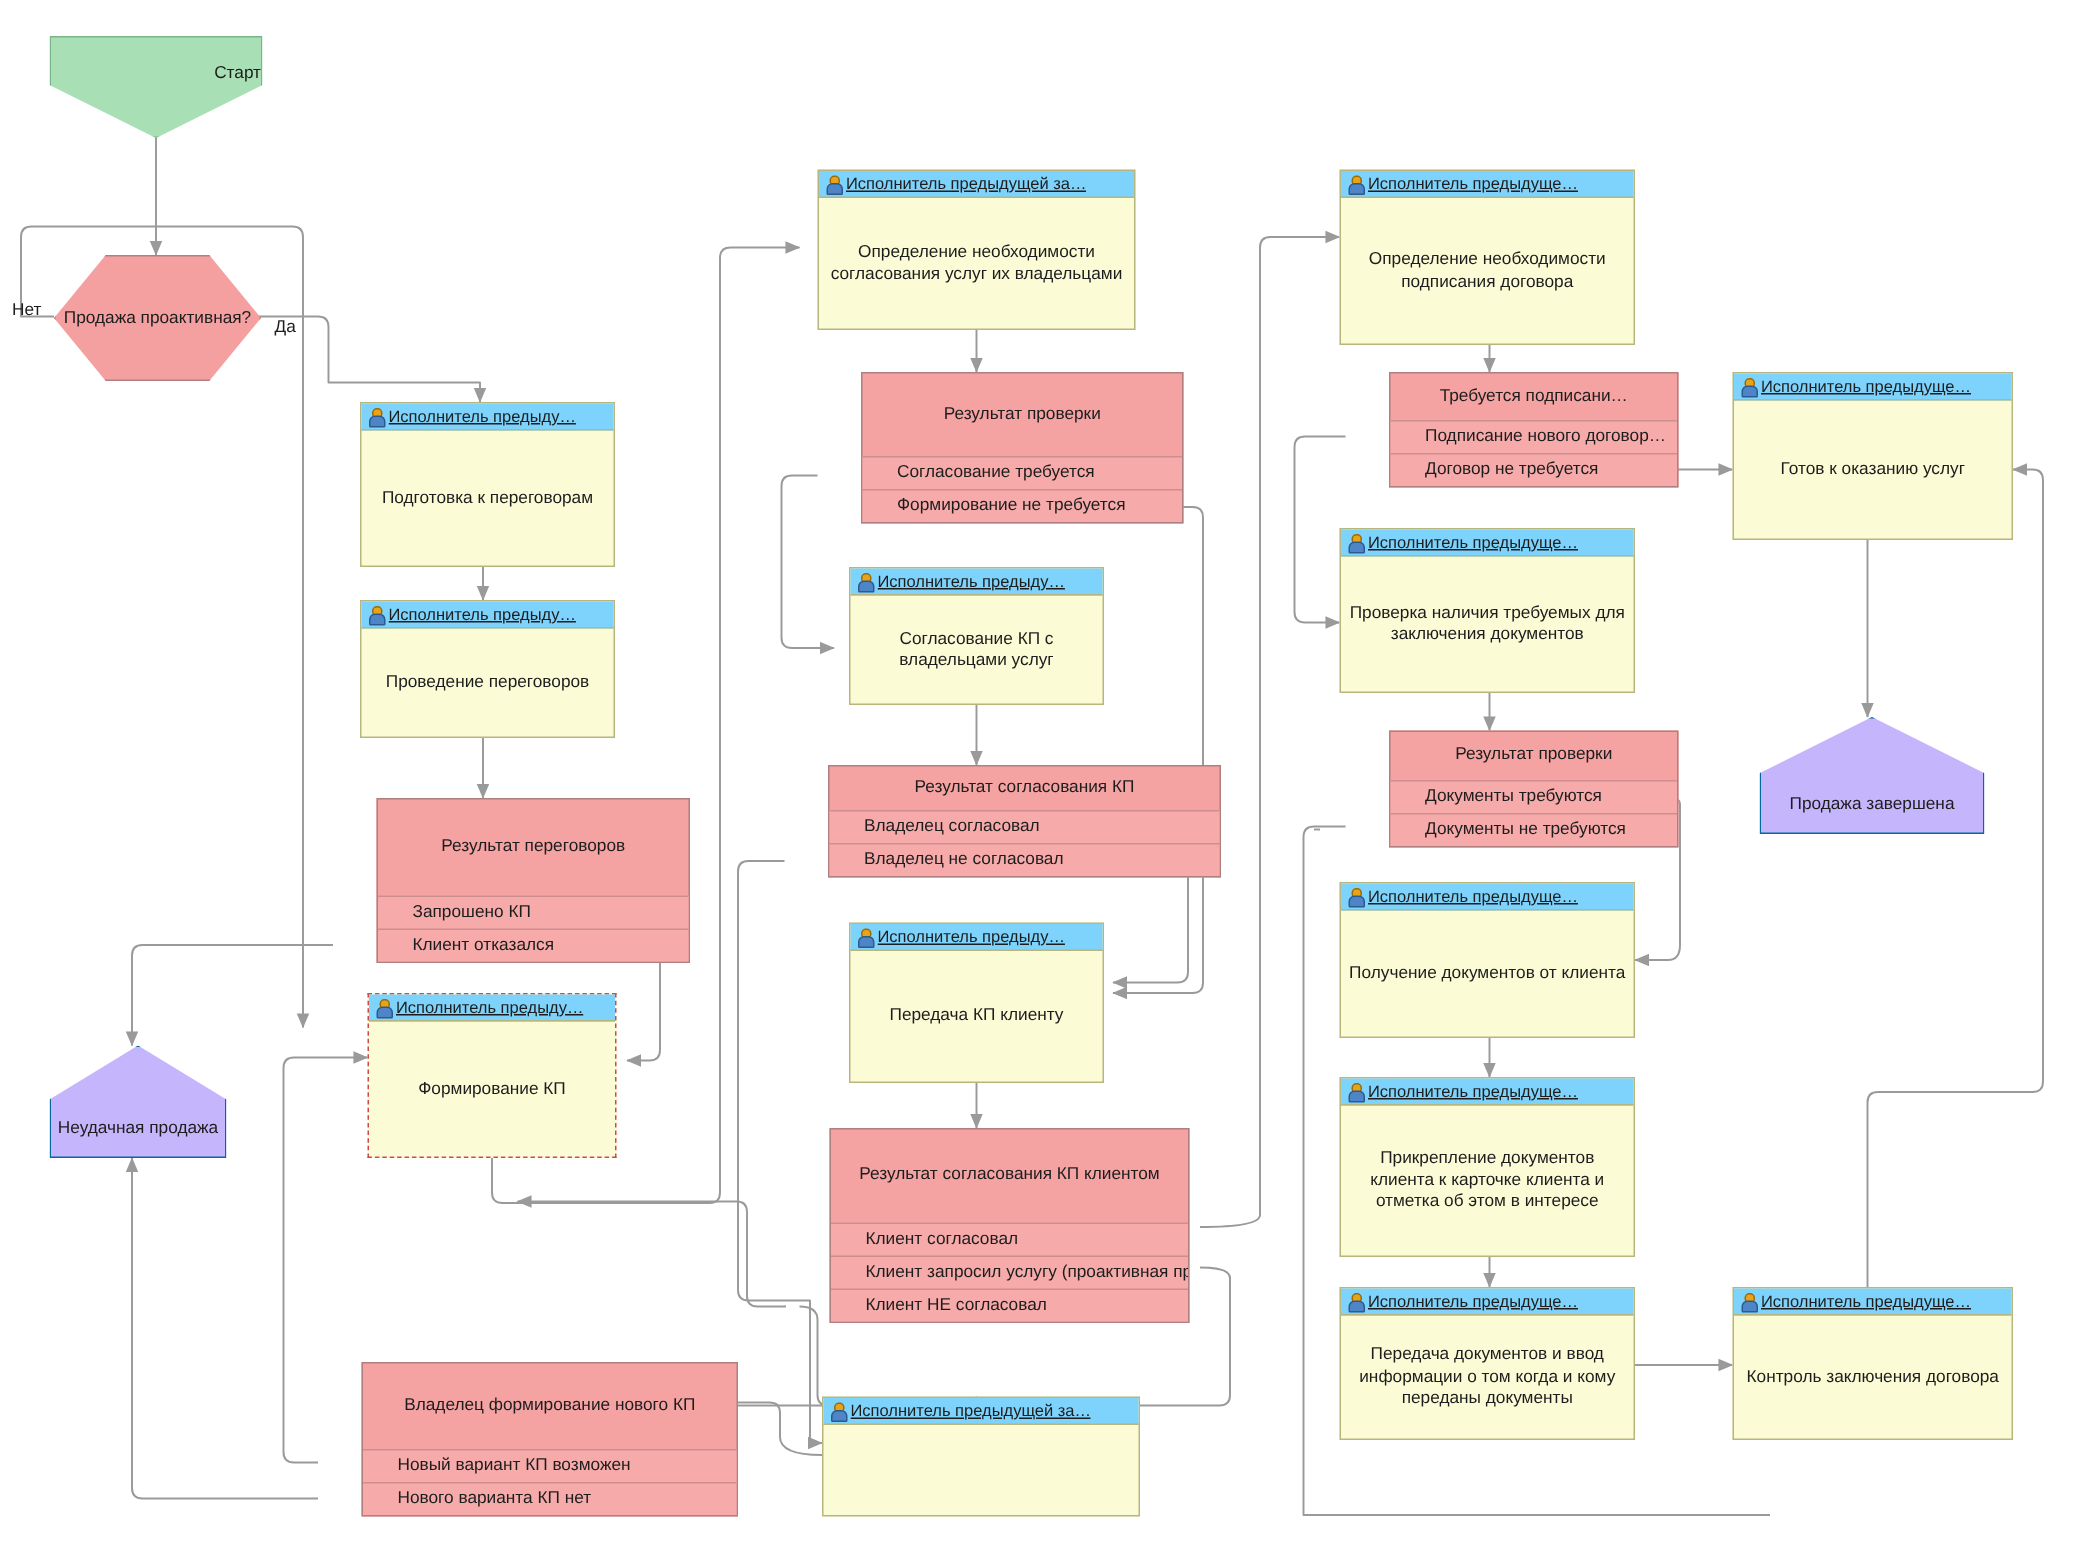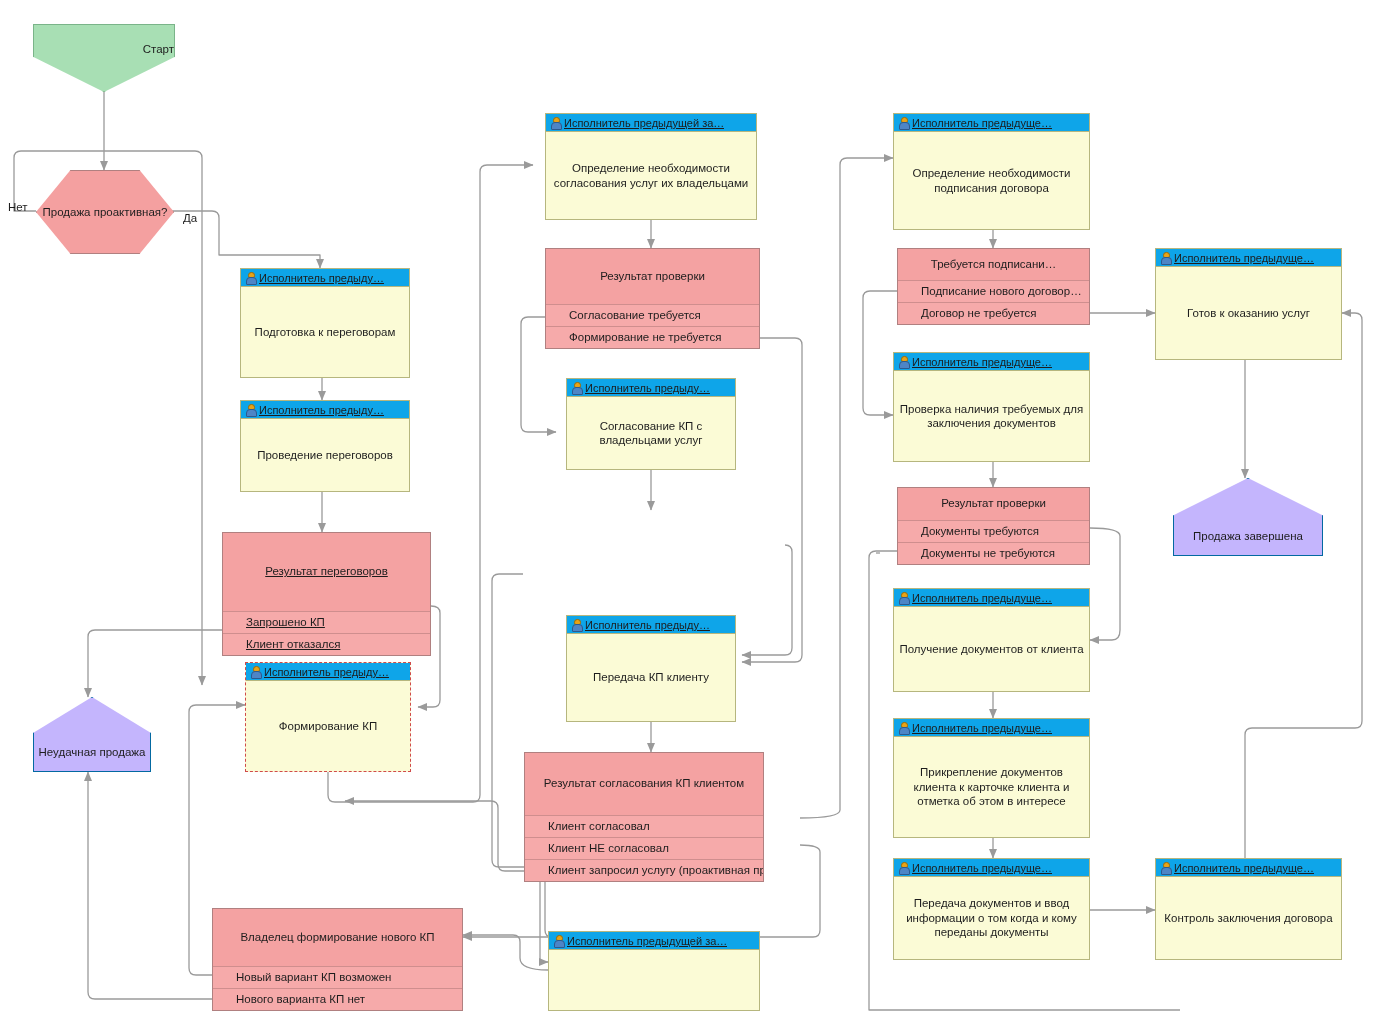--- a/index.html
+++ b/index.html
@@ -45,21 +45,21 @@
     border: 1px dashed #d04a4a;
   }
   .task .hdr {
     height: 17px;
     flex: 0 0 17px;
     border-bottom: 1px solid #b6b67e;
     display: flex;
     align-items: center;
     gap: 3px;
     padding-left: 4px;
-    background: #0ea5e9;
+    background: #7dd3fc;
     overflow: hidden;
     white-space: nowrap;
   }
   .task.dashed .hdr { border-bottom: 1px solid #b6b67e; }
   .task .hdr .lbl {
     font-size: 11px;
     color: #1d1d1d;
     text-decoration: underline;
     overflow: hidden;
     white-space: nowrap;
@@ -98,20 +98,21 @@
     border: 0.5px solid #2c5a8e;
     border-radius: 4px 4px 1px 1px;
   }
 
   
   .result {
     background: #f4a2a2;
     border: 1px solid #b08080;
     display: flex;
     flex-direction: column;
+    margin-left: 29px;
   }
   .result .rtitle {
     flex: 1 1 auto;
     display: flex;
     align-items: center;
     justify-content: center;
     text-align: center;
     padding: 2px 6px;
     line-height: 1.2;
     overflow: hidden;
@@ -293,21 +294,21 @@
     <div class="hdr">
       <span class="person-icon">
           <i class="head"></i>
           <i class="torso"></i>
         </span>
       <span class="lbl">Исполнитель предыду…</span>
     </div>
     <div class="body">Проведение переговоров</div>
   </div>
 
-  <div class="node result" style="left:222px; top:532px; width:209px; height:124px;text-decoration:underline;">
+  <div class="node result" style="left:222px; top:532px; width:209px; height:110px;">
     <div class="rtitle">Результат переговоров</div>
     <div class="opt">Запрошено КП</div>
     <div class="opt">Клиент отказался</div>
   </div>
 
   <div class="pent-end" style="left:33px; top:697px; width:118px; height:75px;">
     <span>Неудачная продажа</span>
   </div>
 
   <div class="node task dashed" style="left:245px; top:662px; width:166px; height:110px;">
@@ -342,37 +343,42 @@
     <div class="hdr">
       <span class="person-icon">
           <i class="head"></i>
           <i class="torso"></i>
         </span>
       <span class="lbl">Исполнитель предыду…</span>
     </div>
     <div class="body">Согласование КП с владельцами услуг</div>
   </div>
 
+  <div class="node result" style="left:523px; top:510px; width:262px; height:75px;">
+    <div class="rtitle">Результат согласования КП</div>
+    <div class="opt">Владелец согласовал</div>
+    <div class="opt">Владелец не согласовал</div>
+  </div>
 
   <div class="node task" style="left:566px; top:615px; width:170px; height:107px;">
     <div class="hdr">
       <span class="person-icon">
           <i class="head"></i>
           <i class="torso"></i>
         </span>
       <span class="lbl">Исполнитель предыду…</span>
     </div>
     <div class="body">Передача КП клиенту</div>
   </div>
 
   <div class="node result" style="left:524px; top:752px; width:240px; height:130px;">
     <div class="rtitle">Результат согласования КП клиентом</div>
     <div class="opt">Клиент согласовал</div>
+    <div class="opt">Клиент запросил услугу (проактивная прода…</div>
     <div class="opt">Клиент НЕ согласовал</div>
-    <div class="opt">Клиент запросил услугу (проактивная прода…</div>
   </div>
 
   <div class="node result" style="left:212px; top:908px; width:251px; height:103px;">
     <div class="rtitle">Владелец формирование нового КП</div>
     <div class="opt">Новый вариант КП возможен</div>
     <div class="opt">Нового варианта КП нет</div>
   </div>
 
   <div class="node task" style="left:548px; top:931px; width:212px; height:80px;">
     <div class="hdr">

